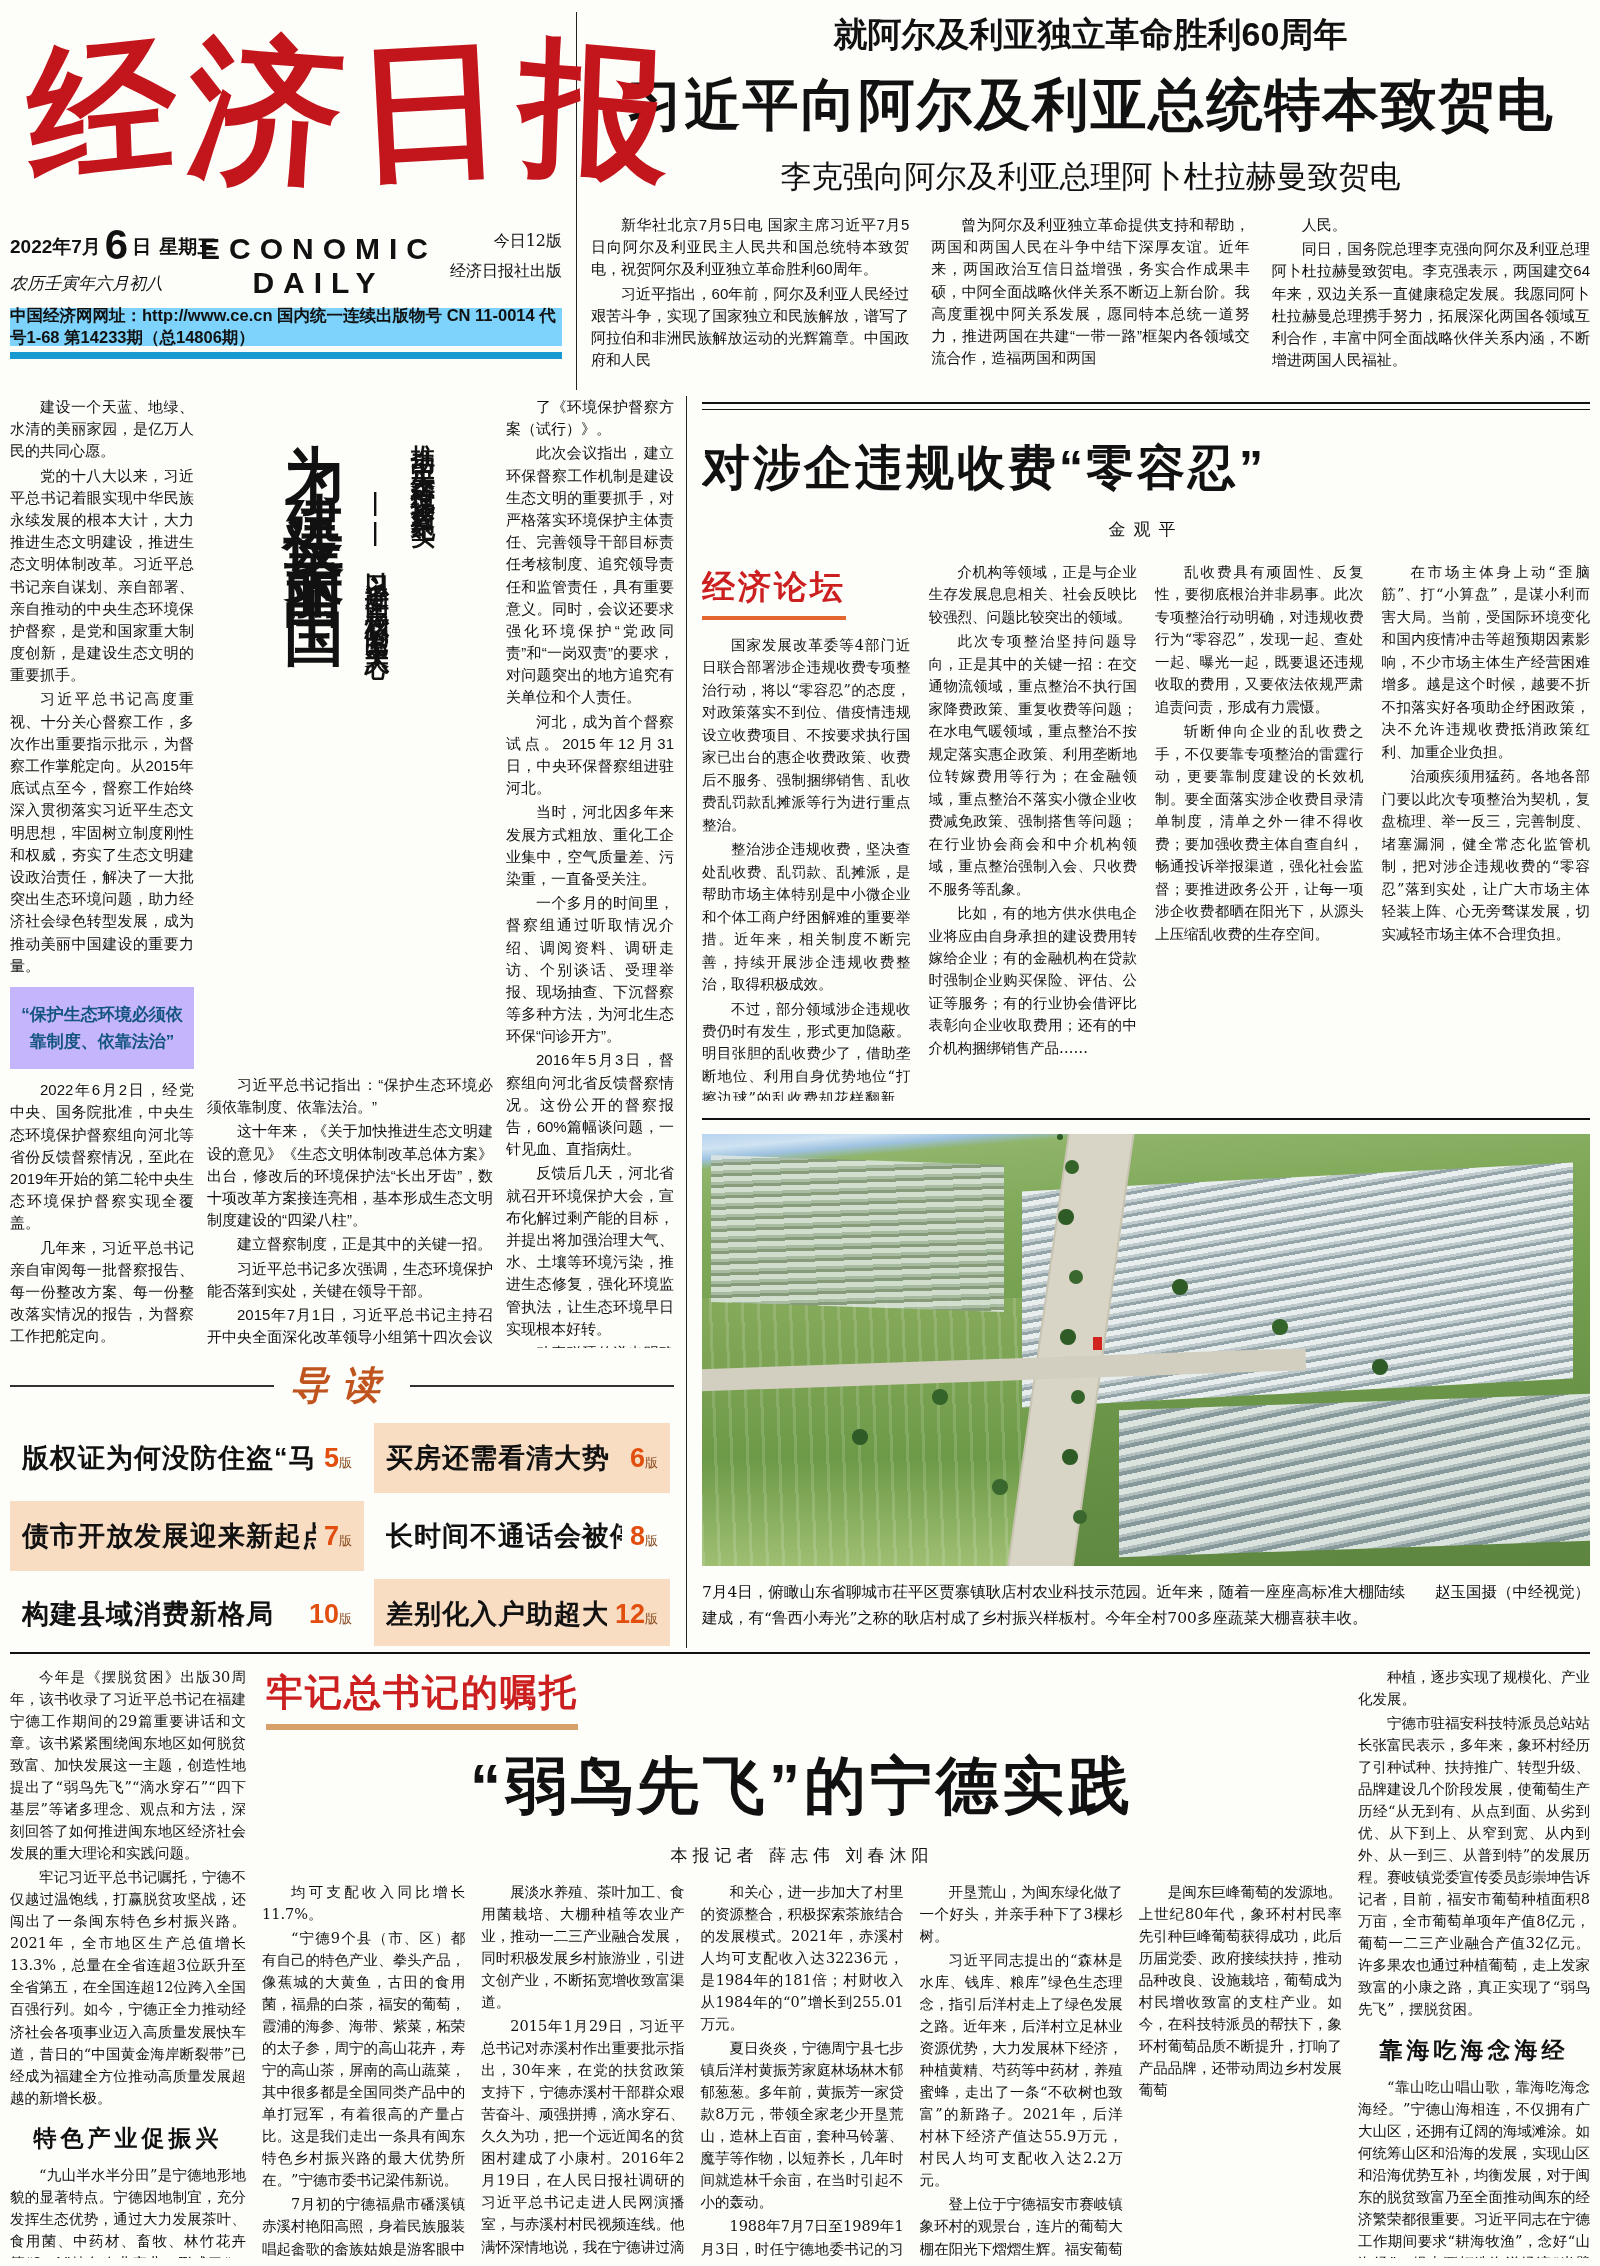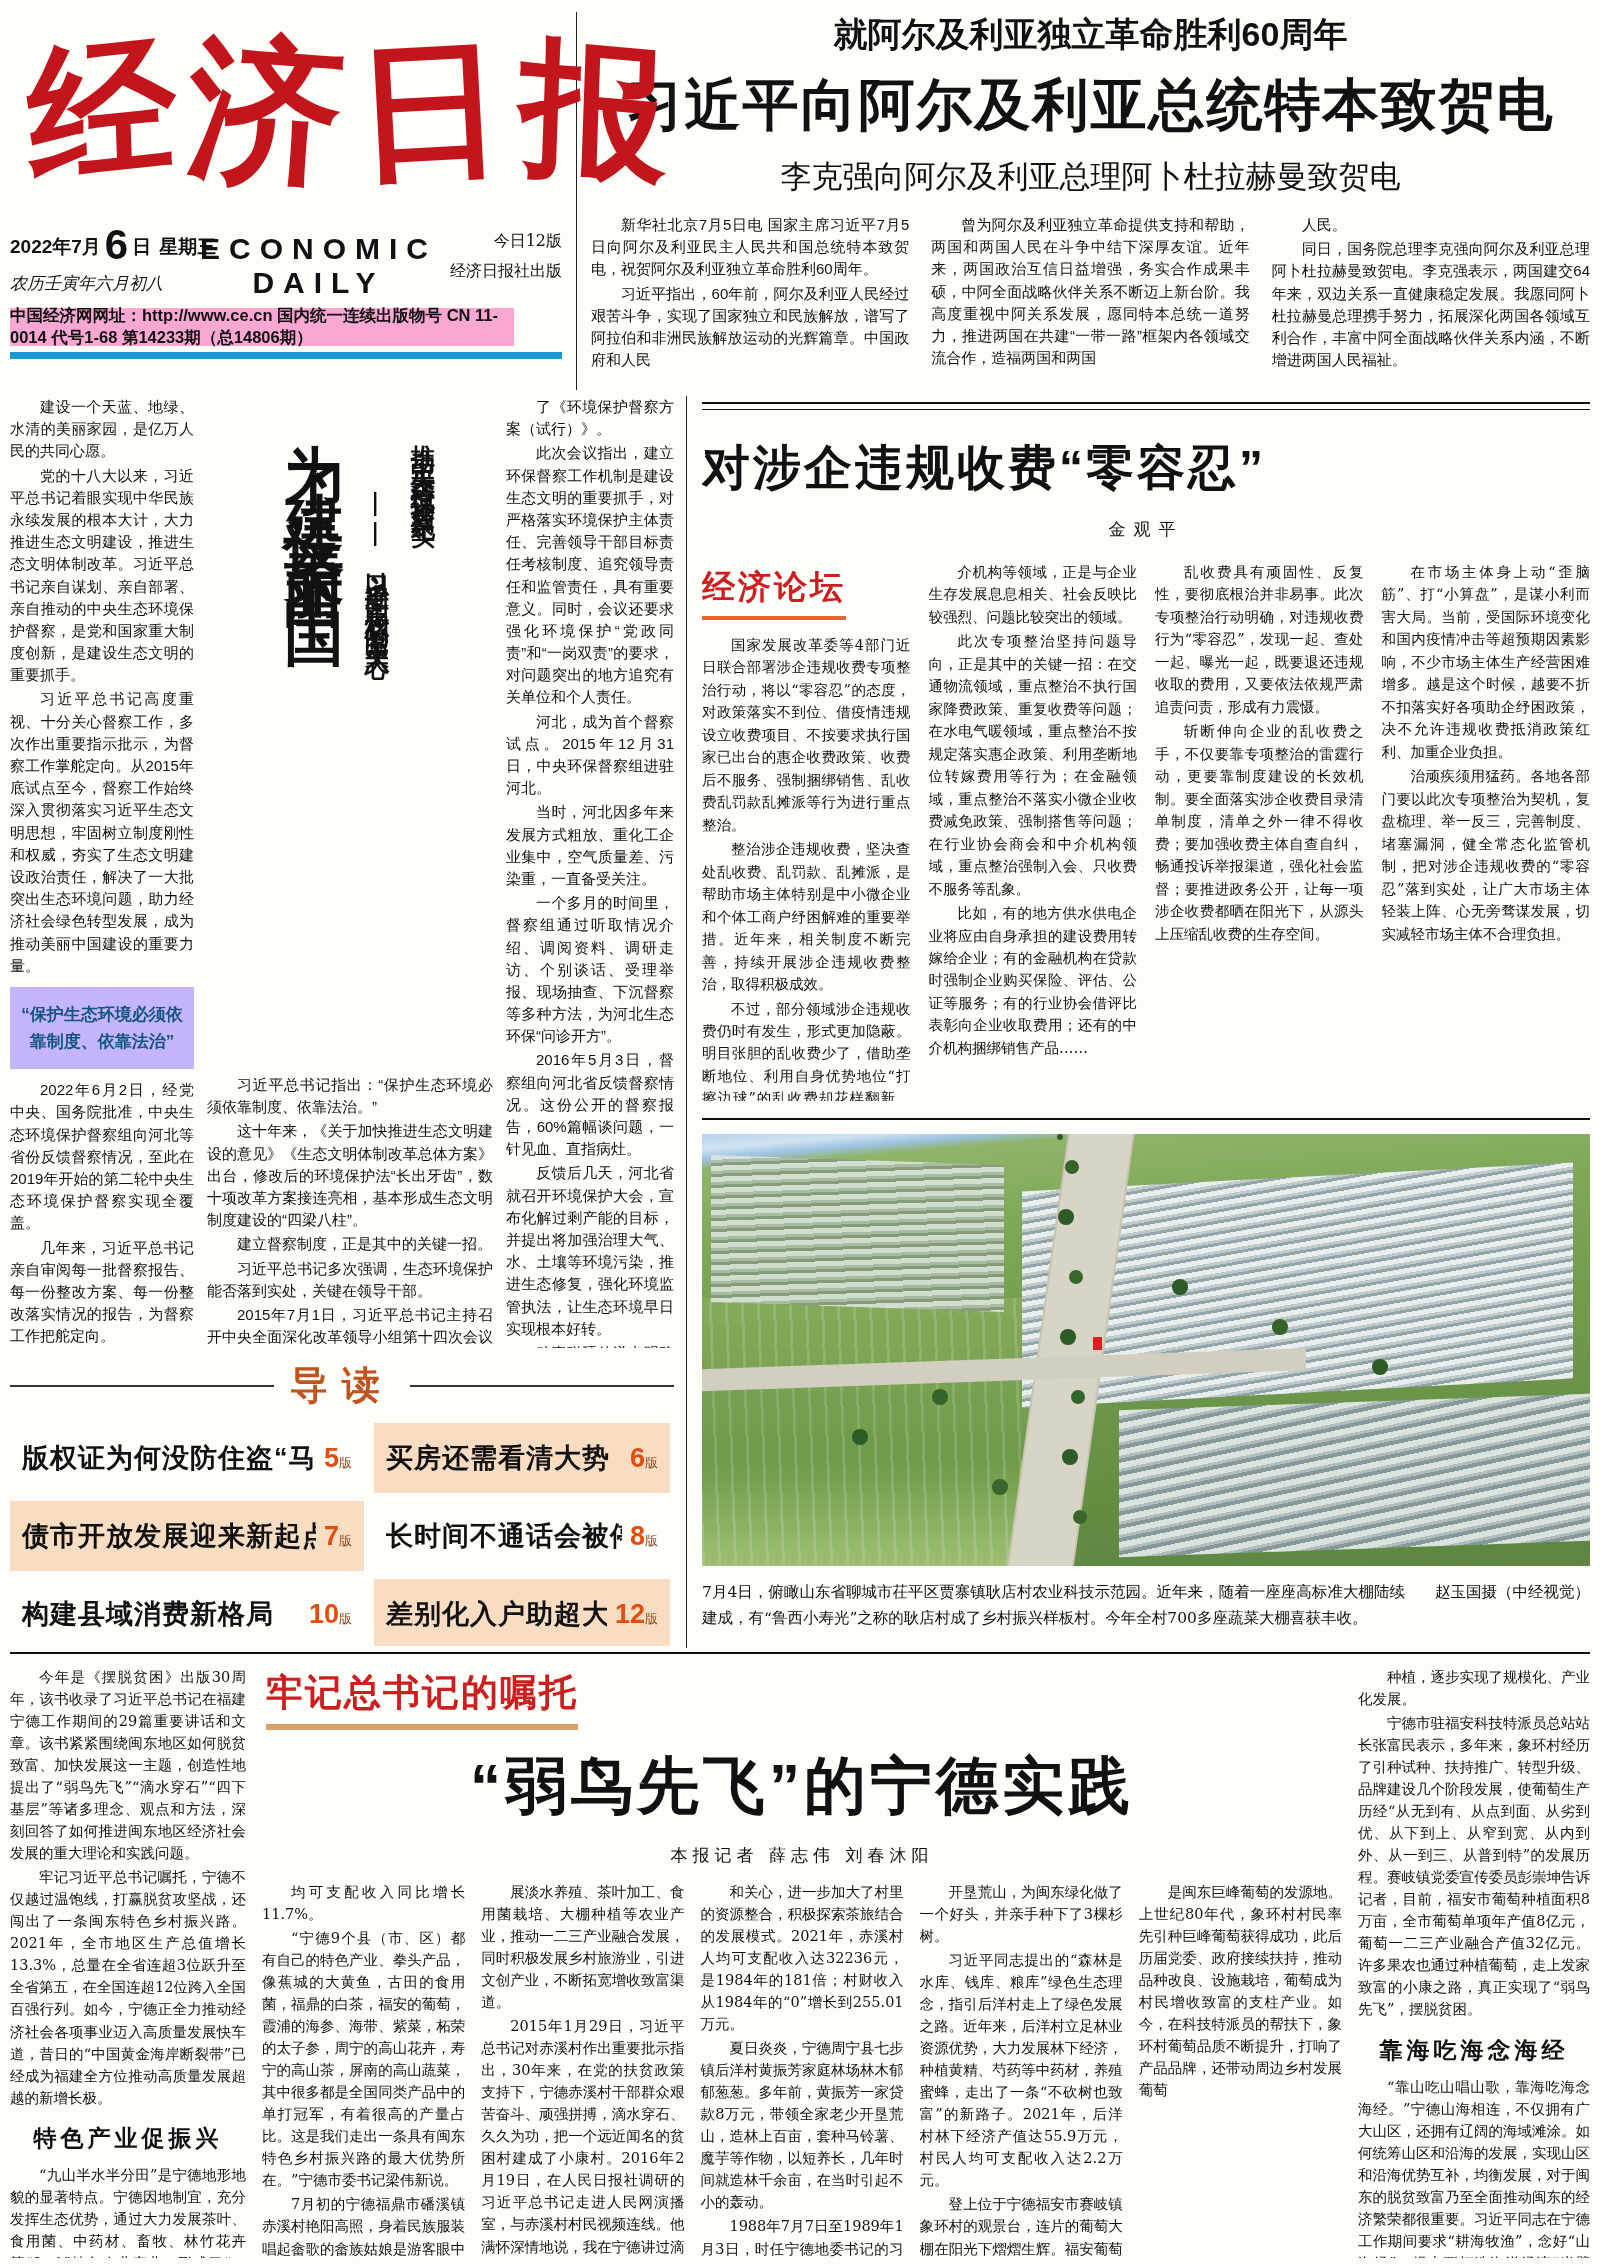--- a/index.html
+++ b/index.html
@@ -17,21 +17,21 @@
   .mast-char:nth-child(3){transform:rotate(-3deg);}
   .mast-char:nth-child(4){transform:rotate(5deg) skewX(3deg);}
   .mast-row{position:absolute;left:0;top:218px;width:552px;display:flex;align-items:flex-start;}
   .date-block{width:185px;}
   .date-line1{font-size:19px;font-weight:700;white-space:nowrap;}
   .date-day{font-size:42px;font-weight:900;line-height:.9;vertical-align:-6px;padding:0 4px;}
   .weekday{margin-left:8px;}
   .lunar{font-family:"DejaVu Serif",serif;font-size:17px;margin-top:8px;font-style:italic;}
   .eng{flex:1;text-align:center;font-size:30px;font-weight:700;letter-spacing:9px;margin-top:6px;}
   .pub-block{width:120px;text-align:right;font-family:"DejaVu Serif",serif;font-size:16px;line-height:1.9;}
-  .info-bar{position:absolute;left:0;top:300px;width:504px;height:38px;background:#f9a8d4;
+  .info-bar{position:absolute;left:0;top:300px;width:552px;height:38px;background:#7dd3fc;
             display:flex;align-items:center;justify-content:center;font-size:16.5px;font-weight:700;}
   .blue-bar{position:absolute;left:0;top:344px;width:552px;height:7px;background:#1899cf;}
   
   .top-story{position:absolute;left:566px;top:4px;width:1014px;height:378px;border-left:1px solid #222;
              padding-left:14px;box-sizing:border-box;}
   .ts-kicker{text-align:center;font-size:34px;font-weight:900;}
   .ts-headline{text-align:center;font-size:56px;font-weight:900;letter-spacing:2px;margin-top:10px;}
   .ts-subhead{text-align:center;font-size:31px;font-weight:400;margin-top:12px;}
   .ts-body{display:flex;gap:22px;margin-top:16px;height:168px;overflow:hidden;}
   .ts-col{flex:1;overflow:hidden;}
@@ -47,21 +47,21 @@
              padding:14px 6px;margin:10px 0;line-height:1.6;}
   .vhead{height:672px;display:flex;flex-direction:row;gap:12px;justify-content:center;}
   .vbig{writing-mode:vertical-rl;font-size:60px;font-weight:900;letter-spacing:24px;line-height:1;
         width:80px;}
   .vsub{writing-mode:vertical-rl;font-size:24px;font-weight:700;letter-spacing:6px;line-height:1.1;width:34px;}
   .vsub1{margin-top:96px;}
   .vsub2{margin-top:30px;}
   .mid-bottom{flex:1;overflow:hidden;margin-top:6px;}
   
   .daodu{position:absolute;left:0;top:964px;width:664px;height:286px;overflow:hidden;}
-  .daodu-head{display:flex;align-items:center;justify-content:center;gap:16px;margin-bottom:12px;}
+  .daodu-head{display:flex;align-items:center;justify-content:center;gap:16px;margin-bottom:12px;font-style:italic;}
   .daodu-rule{height:2px;background:#333;flex:1;}
   .daodu-title{color:#c0541e;font-size:38px;font-weight:900;letter-spacing:14px;}
   .daodu-grid{display:grid;grid-template-columns:354px 296px;grid-auto-rows:70px;column-gap:10px;row-gap:8px;}
   .daodu-item{display:flex;align-items:center;justify-content:space-between;padding:0 12px;}
   .daodu-item.hl{background:#f8ddc3;}
   .daodu-text{font-size:27px;font-weight:700;letter-spacing:1px;white-space:nowrap;overflow:hidden;}
   .daodu-page{white-space:nowrap;margin-left:8px;}
   .daodu-num{color:#e14e0e;font-size:27px;font-weight:700;font-style:normal;}
   .daodu-ban{font-size:13px;color:#8a4a1e;font-style:normal;}
   

